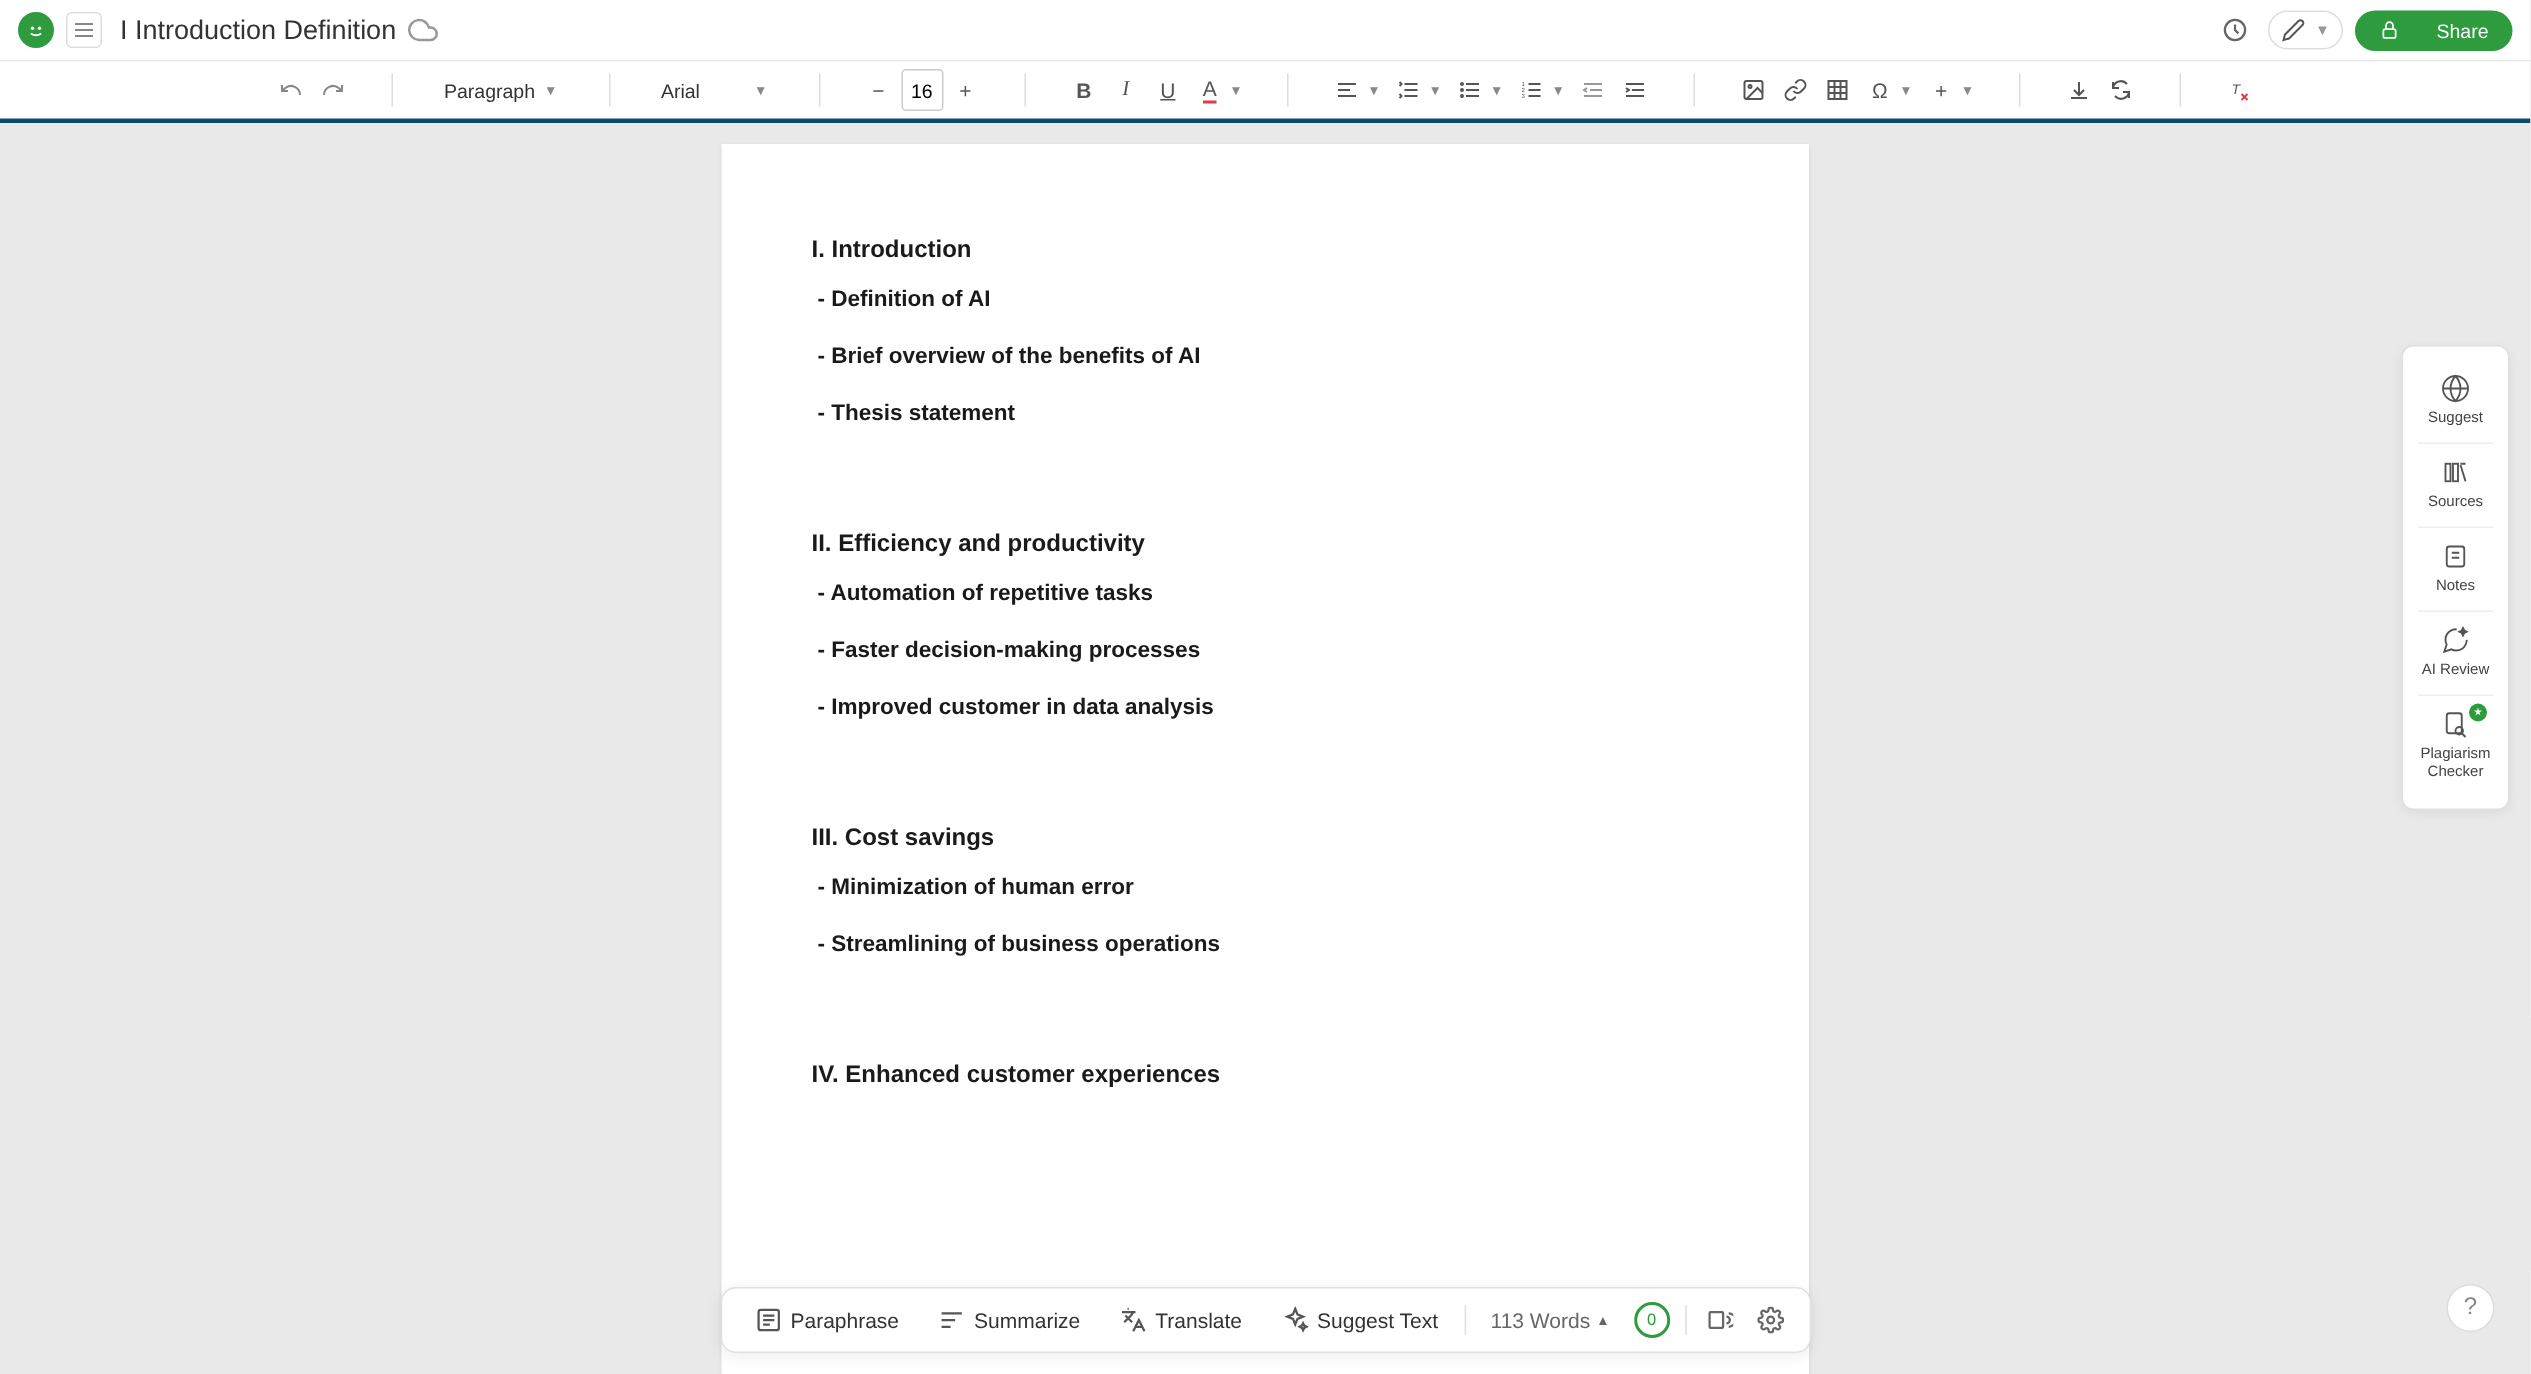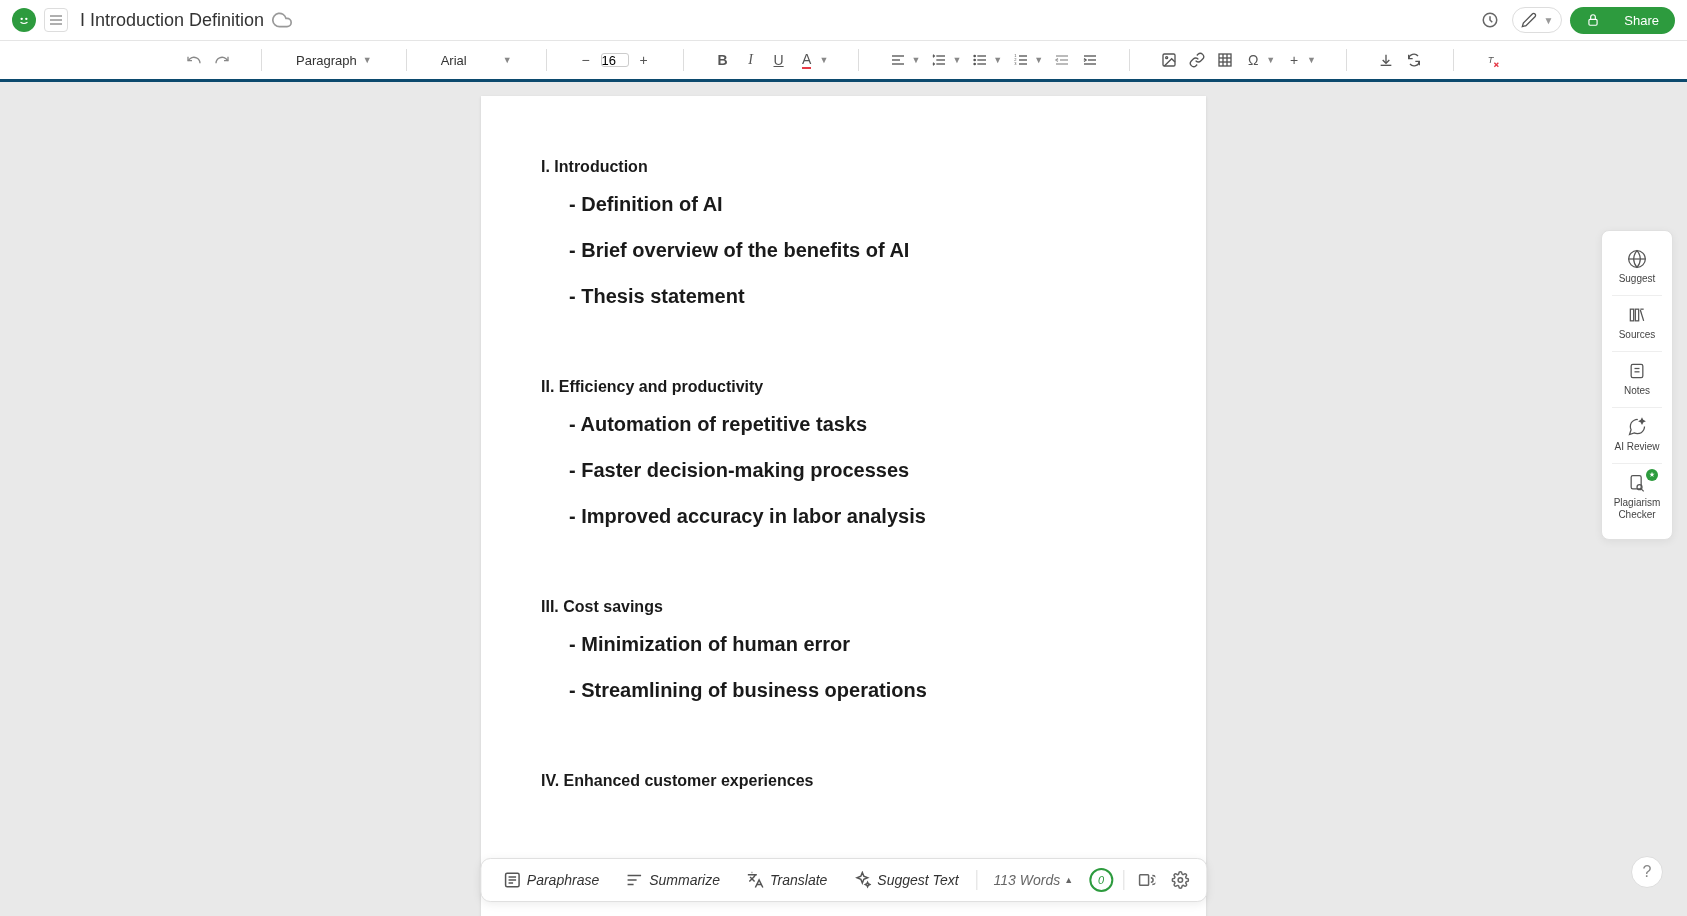--- a/index.html
+++ b/index.html
@@ -17,41 +17,41 @@
     .pencil-chevron { font-size: 10px; margin-left: 6px; color: #999; }
     .share-btn { background: #2d9b3e; color: #fff; border: none; border-radius: 20px; padding: 6px 16px; display: flex; align-items: center; gap: 24px; cursor: pointer; font-size: 13px; font-weight: 500; }
     
     
     .toolbar { height: 41px; background: #fff; border-bottom: 3px solid #0c4a6e; display: flex; align-items: center; justify-content: center; gap: 20px; padding: 0 12px; }
     .tb-group { display: flex; align-items: center; gap: 2px; }
     .tb-sep { width: 1px; height: 22px; background: #ddd; margin: 0 6px; }
     .tb-btn { width: 26px; height: 26px; display: flex; align-items: center; justify-content: center; cursor: pointer; border-radius: 3px; color: #555; font-size: 14px; }
     .tb-select { display: flex; align-items: center; padding: 2px 8px; cursor: pointer; font-size: 13px; color: #333; gap: 6px; }
     .tb-select-chevron { font-size: 9px; color: #888; }
-    .font-size-input { width: 28px; height: 14px; text-align: left; border: 1px solid #ccc; border-radius: 3px; font-size: 13px; }
+    .font-size-input { width: 28px; height: 28px; text-align: center; border: 1px solid #ccc; border-radius: 3px; font-size: 13px; }
     .tb-chevron { font-size: 9px; color: #888; margin-left: -2px; padding-right: 4px; }
     
     
     .doc-area { position: absolute; top: 82px; left: 0; right: 0; bottom: 0; background: #e9e9e9; overflow: hidden; }
     .doc-page { width: 725px; margin: 14px auto 0; background: #fff; min-height: 900px; padding: 62px 60px; box-shadow: 0 1px 3px rgba(0,0,0,0.1); }
     .doc-heading { font-weight: bold; font-size: 16px; color: #1a1a1a; margin-top: 24px; margin-bottom: 12px; }
     .doc-heading:first-child { margin-top: 0; }
-    .doc-bullet { font-weight: bold; font-size: 20px; color: #1a1a1a; margin-left: 28px; margin-bottom: 14px; line-height: 1.6; }
+    .doc-bullet { font-weight: bold; font-size: 15px; color: #1a1a1a; margin-left: 4px; margin-bottom: 14px; line-height: 1.6; }
     .doc-spacer { height: 28px; }
     
     
     .right-sidebar { position: absolute; right: 14px; top: 230px; background: #fff; border: 1px solid #e0e0e0; border-radius: 8px; width: 72px; display: flex; flex-direction: column; align-items: center; padding: 8px 0; box-shadow: 0 2px 8px rgba(0,0,0,0.06); }
     .sb-item { width: 100%; display: flex; flex-direction: column; align-items: center; padding: 10px 4px; cursor: pointer; position: relative; }
     .sb-item + .sb-item::before { content: ''; position: absolute; top: 0; left: 10px; right: 10px; height: 1px; background: #eee; }
     .sb-icon { width: 20px; height: 20px; color: #555; margin-bottom: 4px; }
     .sb-label { font-size: 10px; color: #444; text-align: center; line-height: 1.2; }
     .sb-badge { position: absolute; top: 6px; right: 14px; width: 12px; height: 12px; background: #2d9b3e; border-radius: 50%; display: flex; align-items: center; justify-content: center; }
     
     
-    .bottom-bar { position: absolute; bottom: 14px; left: 50%; transform: translateX(-50%); background: #fff; border: 1px solid #e0e0e0; border-radius: 10px; display: flex; align-items: center; padding: 8px 14px; gap: 10px; box-shadow: 0 2px 10px rgba(0,0,0,0.08); font-style: italic; }
+    .bottom-bar { position: absolute; bottom: 14px; left: 50%; transform: translateX(-50%); background: #fff; border: 1px solid #e0e0e0; border-radius: 10px; display: flex; align-items: center; padding: 8px 14px; gap: 10px; box-shadow: 0 2px 10px rgba(0,0,0,0.08); }
     .bb-btn { display: flex; align-items: center; gap: 6px; padding: 4px 8px; cursor: pointer; font-size: 14px; color: #333; }
     .bb-icon { width: 18px; height: 18px; color: #555; }
     .bb-sep { width: 1px; height: 20px; background: #ddd; }
     .bb-words { font-size: 14px; color: #666; padding: 0 6px; display: flex; align-items: center; gap: 4px; }
     .bb-circle { width: 24px; height: 24px; border: 2px solid #2d9b3e; border-radius: 50%; display: flex; align-items: center; justify-content: center; font-size: 11px; color: #2d9b3e; font-weight: 500; }
     .bb-iconbtn { width: 24px; height: 24px; display: flex; align-items: center; justify-content: center; cursor: pointer; color: #666; }
     
     
     .help-btn { position: absolute; bottom: 28px; right: 24px; width: 32px; height: 32px; border: 1px solid #ddd; border-radius: 50%; display: flex; align-items: center; justify-content: center; background: #fff; cursor: pointer; color: #888; font-size: 16px; }
     
@@ -264,21 +264,21 @@
 <div class="doc-area">
   <div class="doc-page">
     <div class="doc-heading">I. Introduction</div>
     <div class="doc-bullet">- Definition of AI</div>
     <div class="doc-bullet">- Brief overview of the benefits of AI</div>
     <div class="doc-bullet">- Thesis statement</div>
     <div class="doc-spacer"></div>
     <div class="doc-heading">II. Efficiency and productivity</div>
     <div class="doc-bullet">- Automation of repetitive tasks</div>
     <div class="doc-bullet">- Faster decision-making processes</div>
-    <div class="doc-bullet">- Improved accuracy in labor analysis</div>
+    <div class="doc-bullet">- Improved customer in data analysis</div>
     <div class="doc-spacer"></div>
     <div class="doc-heading">III. Cost savings</div>
     <div class="doc-bullet">- Minimization of human error</div>
     <div class="doc-bullet">- Streamlining of business operations</div>
     <div class="doc-spacer"></div>
     <div class="doc-heading">IV. Enhanced customer experiences</div>
   </div>
 </div>
 
 <div class="right-sidebar">

